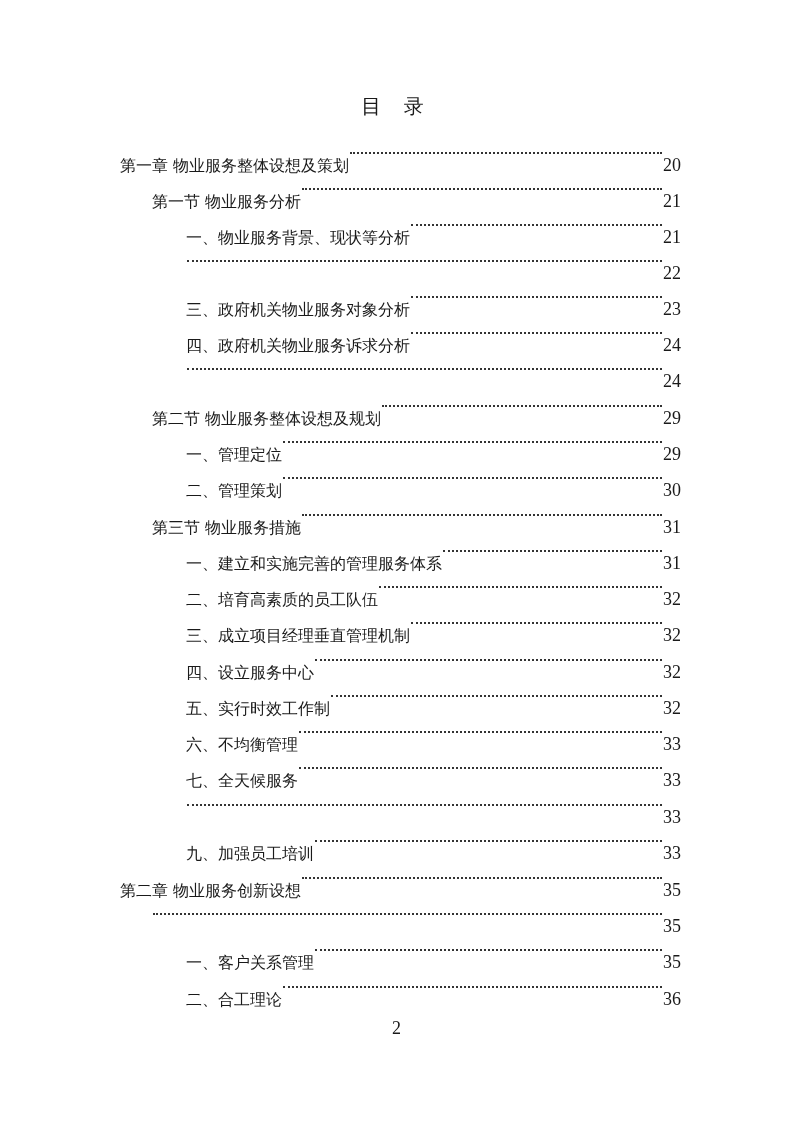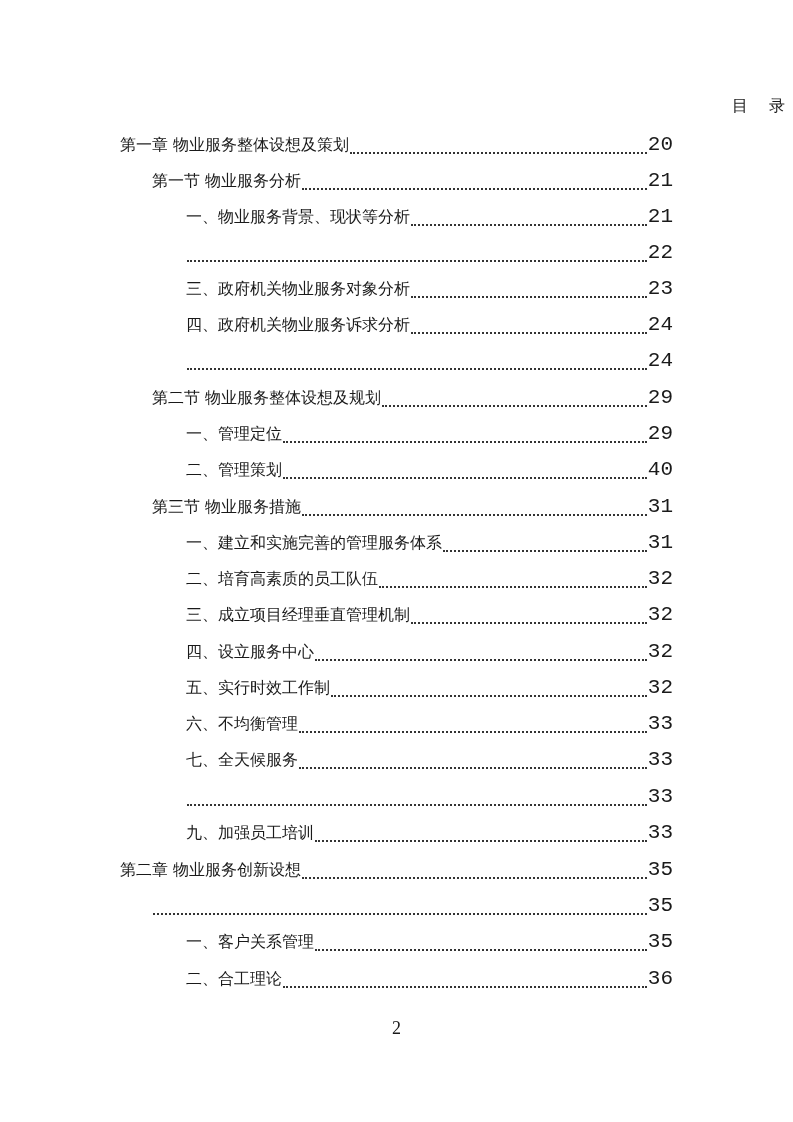--- a/index.html
+++ b/index.html
@@ -1,29 +1,29 @@
 <!DOCTYPE html>
 <html><head>
 <meta charset="utf-8">
 <style>
   html, body { margin: 0; padding: 0; background: #ffffff; }
   body { width: 793px; height: 1122px; position: relative; overflow: hidden;
          font-family: "DejaVu Serif", serif; color: #1a1a1a; }
-  .title { position: absolute; top: 94px; left: 0; width: 793px; text-align: right;
-           font-size: 16px; letter-spacing: 8px; line-height: 24px; }
+  .title { position: absolute; top: 94px; left: 0; width: 793px; text-align: center;
+           font-size: 20px; letter-spacing: 8px; line-height: 24px; }
   .toc { position: absolute; top: 133px; left: 0; width: 793px; }
   .row { position: absolute; display: flex; align-items: baseline; height: 24px;
-         font-size: 16px; line-height: 24px; right: 120px; }
+         font-size: 16px; line-height: 24px; right: 112px; }
   .row.l0 { left: 120px; }
   .row.l1 { left: 152px; justify-content: center; }
   .row.l2 { left: 186px; }
   .row .label { white-space: nowrap; }
   .row .leader { flex: 1; margin: 0 1px; height: 4px; border-bottom: 2px dotted #333;
                  position: relative; top: -3px; align-self: flex-end; }
-  .row .page { font-family: Liberation Mono, monospace; font-size: 21px; white-space: nowrap; }
+  .row .page { font-family: Liberation Serif, serif; font-size: 18px; white-space: nowrap; margin-top: 20px; }
   .pageno { position: absolute; top: 1018px; left: 0; width: 793px; text-align: center;
             font-size: 18px; font-family: "Liberation Serif", serif; }
 </style>
 </head>
 <body>
 
 <div class="title">目 录</div>
 
 <div class="toc">
   <div class="row l0" style="top:0px">
@@ -65,21 +65,21 @@
     <span class="page">29</span>
   </div>
   <div class="row l2" style="top:289px">
     <span class="label">一、管理定位</span>
     <span class="leader"></span>
     <span class="page">29</span>
   </div>
   <div class="row l2" style="top:325px">
     <span class="label">二、管理策划</span>
     <span class="leader"></span>
-    <span class="page">40</span>
+    <span class="page">30</span>
   </div>
   <div class="row l1" style="top:362px">
     <span class="label">第三节  物业服务措施</span>
     <span class="leader"></span>
     <span class="page">31</span>
   </div>
   <div class="row l2" style="top:398px">
     <span class="label">一、建立和实施完善的管理服务体系</span>
     <span class="leader"></span>
     <span class="page">31</span>

